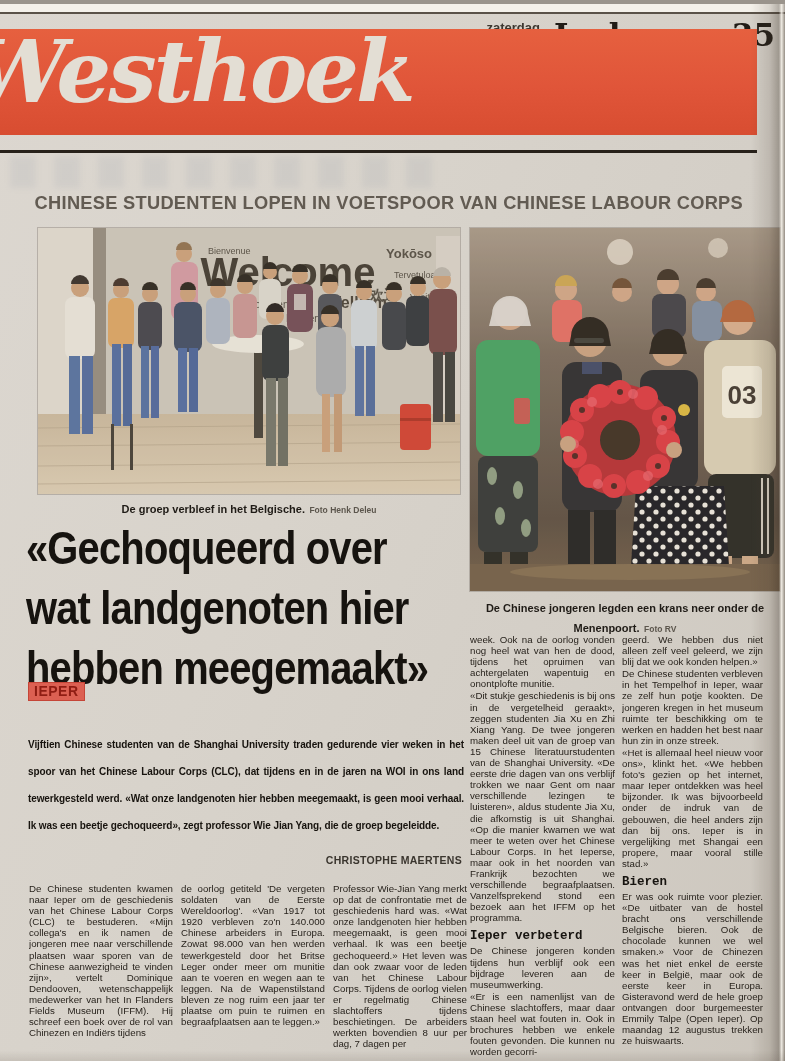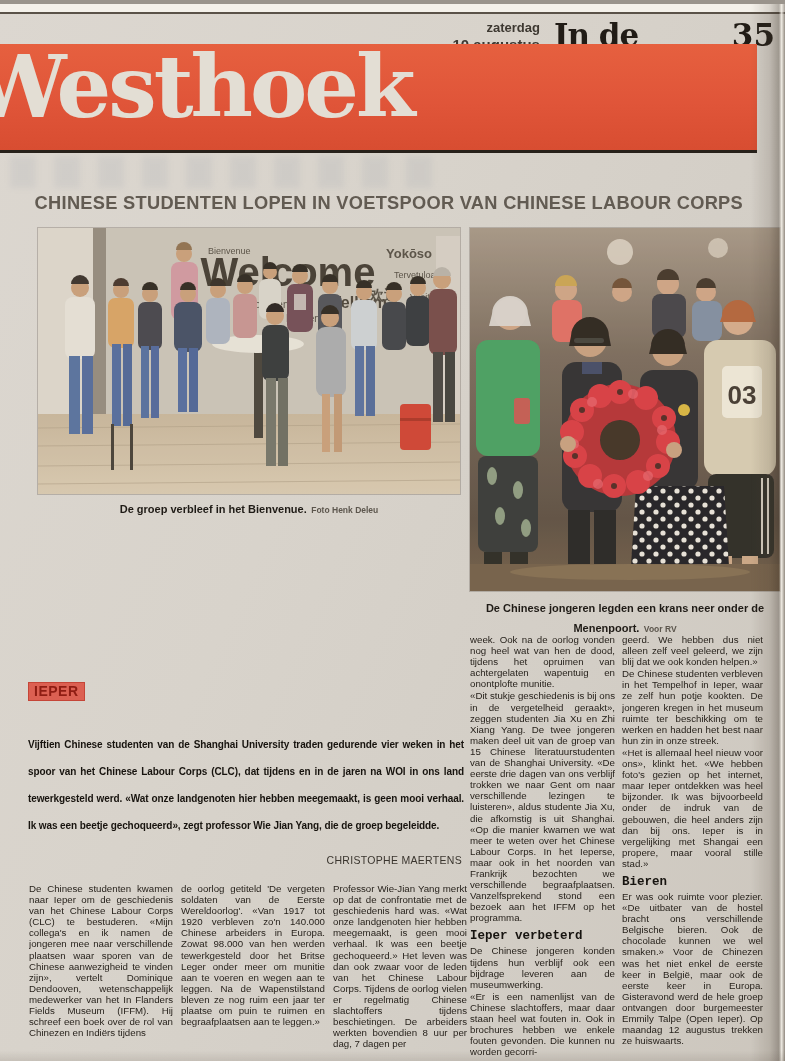--- a/index.html
+++ b/index.html
@@ -13,22 +13,22 @@
 
   
   .header{position:absolute;top:13px;left:430px;width:345px;display:flex;align-items:flex-start;justify-content:flex-end;gap:14px;}
   .dateblock{text-align:right;color:#3d3831;line-height:1.15;padding-top:4px;}
   .dateblock .wd{font-size:13px;font-weight:bold;}
   .dateblock .dt{font-size:15px;font-weight:bold;}
   .section-title{font-family:"DejaVu Serif",serif;font-weight:bold;font-size:31px;color:#211c16;letter-spacing:-1px;}
   .pagenum{font-family:"DejaVu Serif",serif;font-weight:bold;font-size:31px;color:#211c16;}
 
   
-  .banner{position:absolute;left:0;top:40px;width:757px;height:106px;
-    background:linear-gradient(180deg,#e6603f 0%,#e05539 55%,#d84d31 100%);overflow:hidden;}
+  .banner{position:absolute;left:0;top:25px;width:757px;height:106px;
+    background:linear-gradient(180deg,#e6603f 0%,#e05539 55%,#d84d31 100%);overflow:hidden;font-style:italic;}
   .banner .masthead{position:absolute;left:-30px;top:-4px;font-family:"DejaVu Serif",serif;
     font-weight:bold;font-size:86px;color:#e3ded4;letter-spacing:-3px;line-height:1.1;}
   .banner-rule{position:absolute;left:0;top:146px;width:757px;height:3px;background:#27211a;}
 
   
   .kicker{position:absolute;left:20px;top:188px;width:730px;text-align:center;
     font-size:19px;font-weight:bold;color:#625b52;letter-spacing:.3px;
     transform:scaleX(.96);transform-origin:center;white-space:nowrap;}
 
   
@@ -48,21 +48,21 @@
 
   
   .loc-tag{position:absolute;left:28px;top:678px;background:#dc6052;color:#8f1d13;
     font-size:14px;font-weight:bold;padding:1px 6px 2px;letter-spacing:.5px;
     box-shadow:inset 0 0 0 1px #c54537;}
 
   
   .intro{position:absolute;left:28px;top:727px;width:436px;font-size:10px;line-height:27px;
     font-weight:bold;text-align:justify;color:#17130e;letter-spacing:-.1px;}
   .byline{position:absolute;left:28px;top:850px;width:434px;text-align:right;
-    font-size:10.5px;font-weight:normal;color:#3a352e;letter-spacing:.3px;}
+    font-size:10.5px;font-weight:bold;color:#3a352e;letter-spacing:.3px;}
 
   
   .col{position:absolute;font-size:9.7px;line-height:11.1px;text-align:justify;color:#28231d;overflow:hidden;}
   .col p{margin:0 0 1px 0;}
   .col .subhead{font-size:12.5px;font-weight:bold;color:#16130f;margin:7px 0 2px;text-align:left;line-height:13px;font-family:Liberation Mono, monospace;}
   .col1{left:29px;top:879px;width:144px;height:180px;}
   .col2{left:181px;top:879px;width:144px;height:180px;}
   .col3{left:333px;top:879px;width:134px;height:180px;}
   .col4{left:470px;top:630px;width:145px;height:429px;}
   .col5{left:622px;top:630px;width:141px;height:429px;}
@@ -214,21 +214,21 @@
         <rect x="395" y="124" width="10" height="70" fill="#3c3a38"></rect>
           <rect x="407" y="124" width="10" height="70" fill="#363432"></rect>
 
         <rect x="362" y="176" width="31" height="46" rx="4" fill="#ce392a"></rect>
         <rect x="362" y="190" width="31" height="3" fill="#a82a1e"></rect>
       </g>
       <rect width="422" height="266" fill="#d9c6a8" opacity=".12"></rect>
     </svg>
   </div>
   <div class="caption caption-left">
-    <span class="cap-bold">De groep verbleef in het Bienvenue.</span>
+    <span class="cap-bold">De groep verbleef in het Belgische.</span>
     <span class="cap-credit">Foto Henk Deleu</span>
   </div>
 
   <div class="photo photo-right">
     <svg width="310" height="363" viewBox="0 0 310 363">
       <defs>
         <linearGradient id="gatebg" x1="0" y1="0" x2="0" y2="1">
           <stop offset="0" stop-color="#a39484"></stop>
             <stop offset=".35" stop-color="#756658"></stop>
           <stop offset=".8" stop-color="#57493d"></stop>
@@ -346,23 +346,28 @@
         <circle cx="98" cy="216" r="8" fill="#c79d7c"></circle>
           <circle cx="204" cy="222" r="8" fill="#c79d7c"></circle>
       </g>
       <rect x="0" y="336" width="310" height="27" fill="#6e5a43"></rect>
       <ellipse cx="160" cy="344" rx="120" ry="8" fill="#8a7354" opacity=".6"></ellipse>
       <rect width="310" height="363" fill="#d9c6a8" opacity=".1"></rect>
     </svg>
   </div>
   <div class="caption caption-right">
     <span class="cap-bold">De Chinese jongeren legden een krans neer onder de Menenpoort.</span>
-    <span class="cap-credit">Voor RV</span>
-  </div>
-
+    <span class="cap-credit">Foto RV</span>
+  </div>
+
+  <div class="quote">
+    <div>«Gechoqueerd over</div>
+    <div>wat landgenoten hier</div>
+    <div>hebben meegemaakt»</div>
+  </div>
 
   <div class="loc-tag">IEPER</div>
 
   <div class="intro">Vijftien Chinese studenten van de Shanghai University traden gedurende vier weken in het spoor van het Chinese Labour Corps (CLC), dat tijdens en in de jaren na WOI in ons land tewerkgesteld werd. «Wat onze landgenoten hier hebben meegemaakt, is geen mooi verhaal. Ik was een beetje gechoqueerd», zegt professor Wie Jian Yang, die de groep begeleidde.</div>
   <div class="byline">CHRISTOPHE MAERTENS</div>
 
   <div class="col col1">
     <p>De Chinese studenten kwamen naar Ieper om de geschiedenis van het Chinese Labour Corps (CLC) te bestuderen. «Mijn collega's en ik namen de jongeren mee naar verschillende plaatsen waar sporen van de Chinese aanwezigheid te vinden zijn», vertelt Dominique Dendooven, wetenschappelijk medewerker van het In Flanders Fields Museum (IFFM). Hij schreef een boek over de rol van Chinezen en Indiërs tijdens</p>
   </div>
   <div class="col col2">

